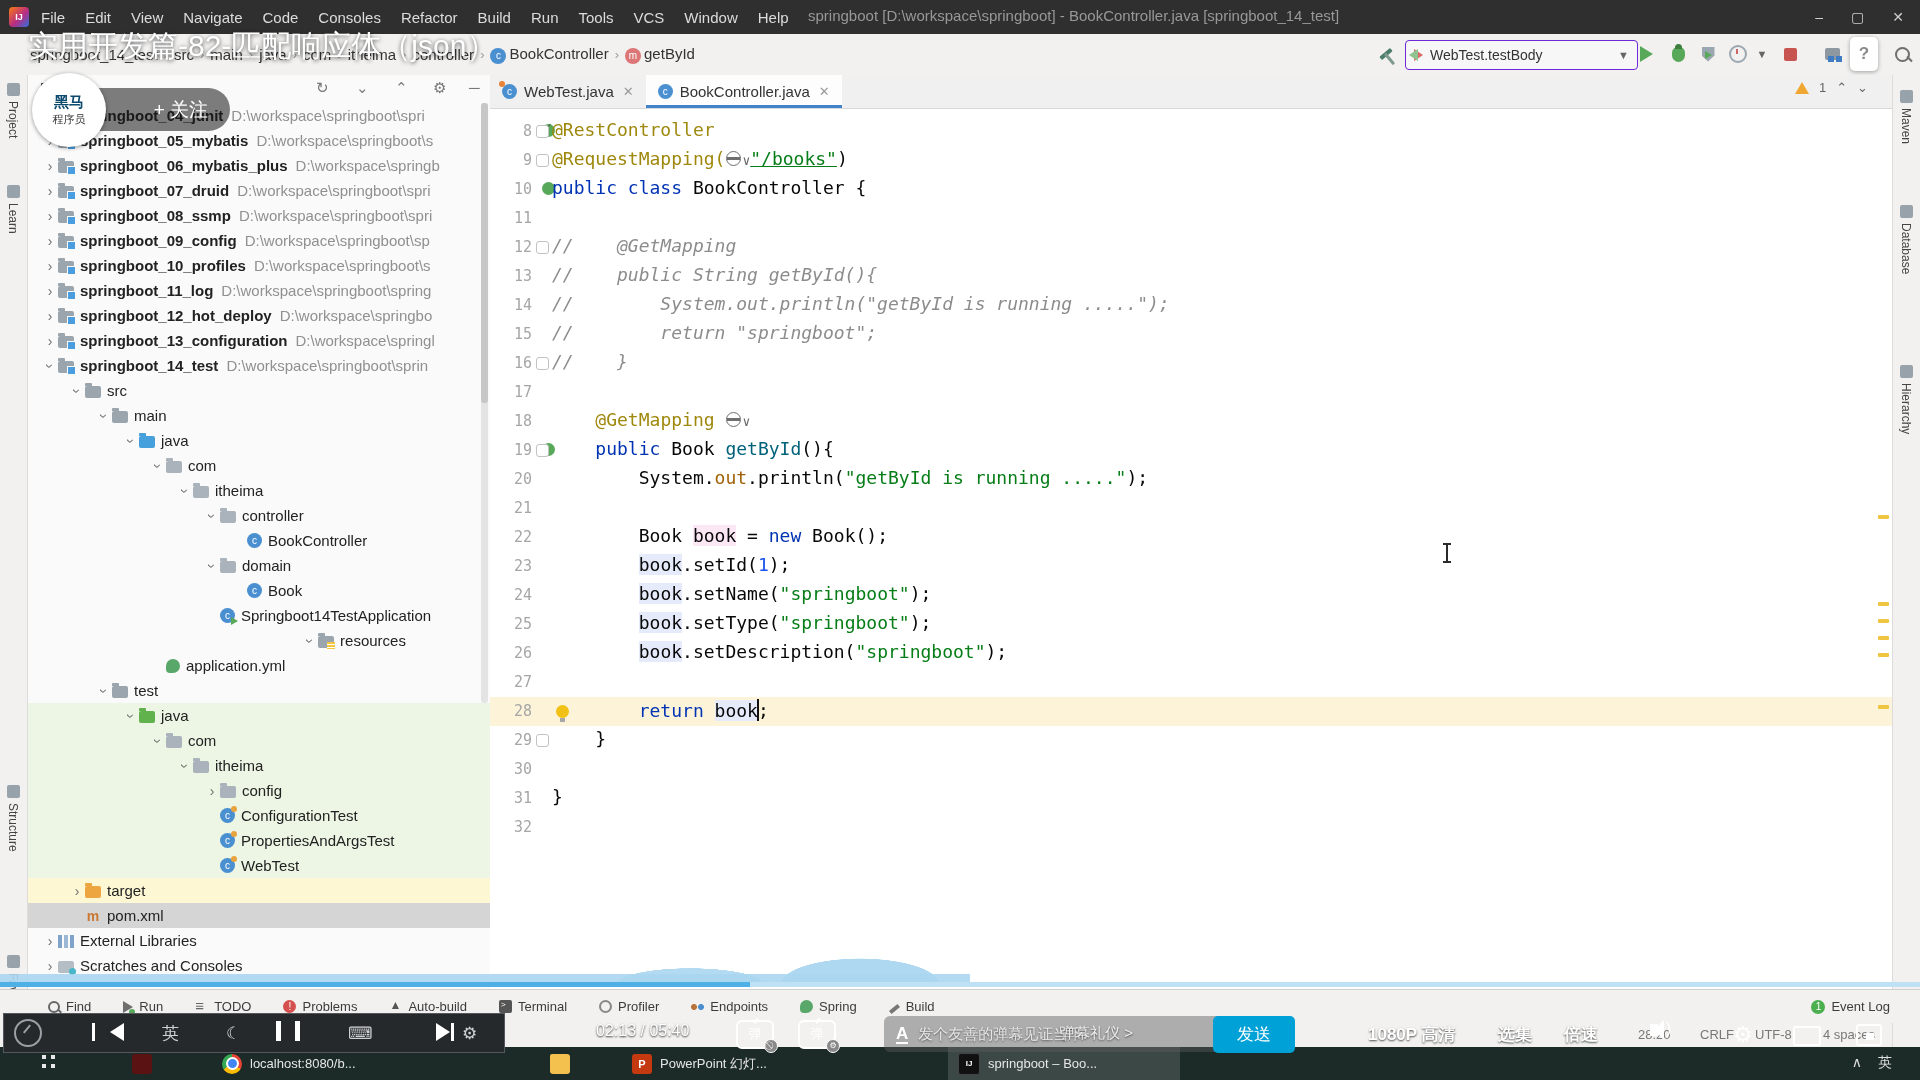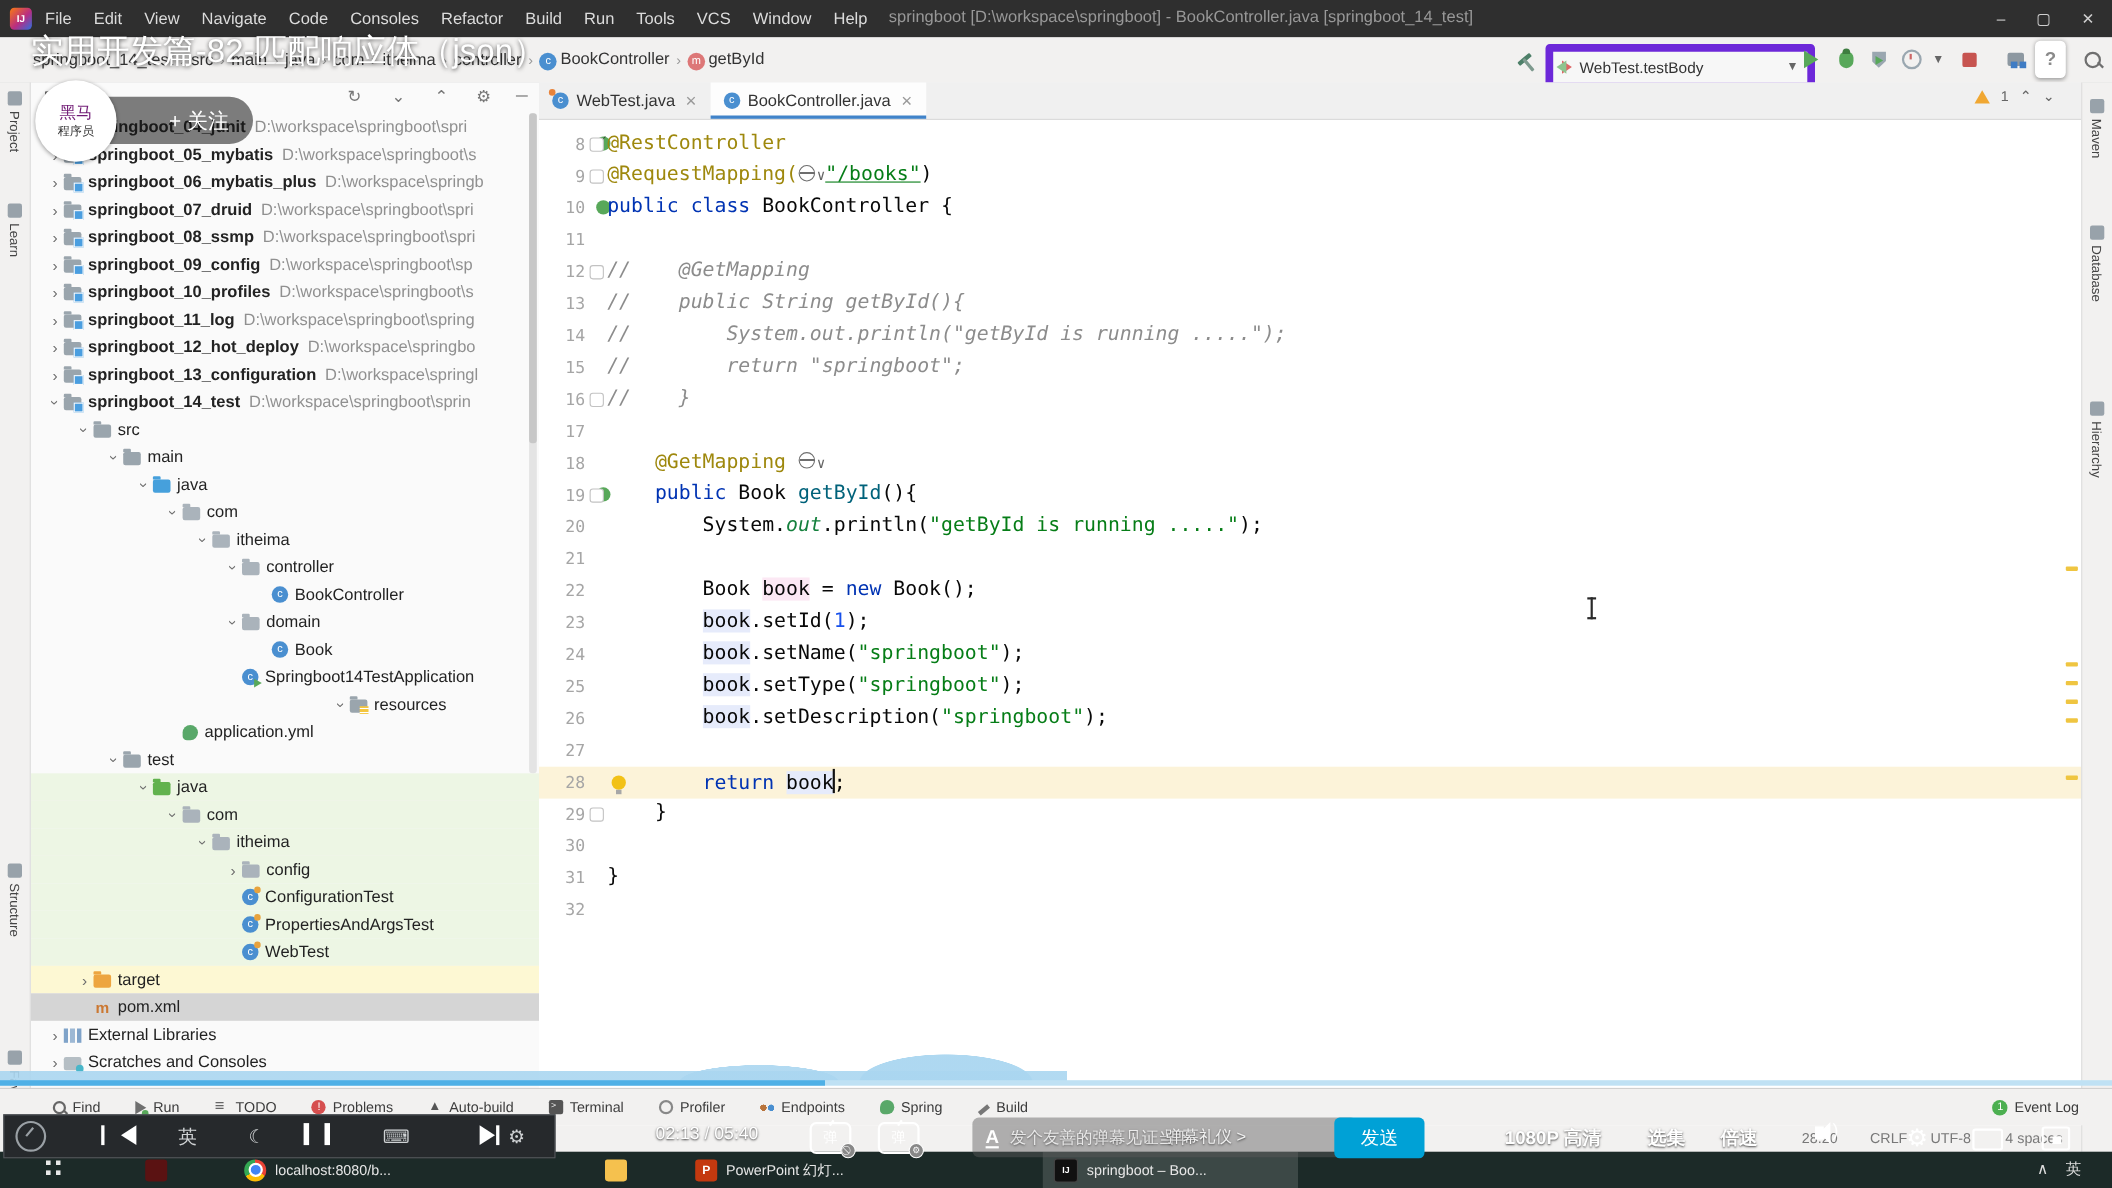--- a/index.html
+++ b/index.html
@@ -15,21 +15,21 @@
   #menu span{cursor:default;}
   #win-title{position:absolute;left:808px;top:7px;color:#989898;font-size:15px;white-space:nowrap;}
   #win-controls{position:absolute;right:6px;top:0;height:34px;display:flex;align-items:center;gap:28px;color:#cfcfcf;font-size:14px;padding-right:10px;}
   
   #toolbar{position:absolute;left:0;top:34px;width:1920px;height:41px;background:#f2f1f0;border-bottom:1px solid #d8d8d8;}
   #crumbs{position:absolute;left:30px;top:0;height:41px;display:flex;align-items:center;gap:6px;font-size:15px;color:#333;}
   #crumbs .sep{color:#9a9a9a;font-size:13px;}
   .crumb-ico{display:inline-flex;width:16px;height:16px;border-radius:50%;align-items:center;justify-content:center;
     color:#fff;font-size:10px;margin-right:3px;}
   .crumb-ico.cls{background:#4a8fd0;} .crumb-ico.mth{background:#d77;}
-  #runbox{position:absolute;left:1405px;top:6px;width:215px;height:28px;background:#f7f7f7;border:7px solid #6d28d9;border-radius:4px;
+  #runbox{position:absolute;left:1405px;top:6px;width:215px;height:28px;background:#f7f7f7;border:1px solid #6d28d9;border-radius:4px;
     display:flex;align-items:center;font-size:14px;color:#333;padding:0 8px;gap:7px;}
   #runbox .junit{display:inline-block;width:0;height:0;border-top:6px solid transparent;border-bottom:6px solid transparent;border-left:9px solid #d66;position:relative;}
   #runbox .junit::after{content:"";position:absolute;left:-14px;top:-6px;border-top:6px solid transparent;border-bottom:6px solid transparent;border-right:9px solid #8fc38f;}
   #runbox .dd{margin-left:auto;color:#666;font-size:11px;}
   .tbico{position:absolute;top:8px;width:24px;height:24px;display:flex;align-items:center;justify-content:center;}
   .hammer{width:14px;height:4px;background:#4d7f68;transform:rotate(-40deg);position:relative;border-radius:1px;}
   .hammer::after{content:"";position:absolute;left:5px;top:1px;width:3px;height:14px;background:#7e9a8e;border-radius:1px;}
   .playtri{width:0;height:0;border-top:8px solid transparent;border-bottom:8px solid transparent;border-left:13px solid #58a85a;}
   .bug{width:13px;height:15px;background:#58a85a;border-radius:6px 6px 7px 7px;position:relative;}
   .bug::before{content:"";position:absolute;top:-3px;left:3px;width:7px;height:5px;background:#3e7d40;border-radius:4px 4px 0 0;}
@@ -105,21 +105,21 @@
   #ed-widgets .warn{width:0;height:0;border-left:7px solid transparent;border-right:7px solid transparent;border-bottom:12px solid #f0a732;display:inline-block;}
   #code{position:absolute;left:0;top:33px;right:0;bottom:0;font-family:"DejaVu Sans Mono",monospace;font-size:18px;}
   .crow{position:absolute;left:0;width:100%;height:29px;}
   .crow.caretline{background:#fcf3d9;}
   .crow .ln{position:absolute;left:0;width:42px;text-align:right;color:#a6a6a6;font-size:15px;top:5px;}
   .crow .gut{position:absolute;left:52px;top:7px;}
   .crow .fold{position:absolute;left:46px;top:8px;width:11px;height:11px;border:1px solid #c2c2c2;border-radius:3px;background:#fff;}
   .crow .src{position:absolute;left:62px;top:2px;white-space:pre;}
   .tk-kw{color:#0033B3;} .tk-ann{color:#9E880D;} .tk-str{color:#067D17;}
   .tk-stru{color:#067D17;text-decoration:underline;} .tk-com{color:#8C8C8C;font-style:italic;}
-  .tk-num{color:#1750EB;} .tk-fld{color:#15803d;font-style:italic;} .tk-dcl{color:#00627A;} .tk-pln{color:#080808;}
+  .tk-num{color:#1750EB;} .tk-fld{color:#a16207;} .tk-dcl{color:#00627A;} .tk-pln{color:#080808;}
   .tk-bkr{background:#e6ebfb;} .tk-bkw{background:#fce8f4;}
   .ico-globe{display:inline-block;width:13px;height:13px;border:1.5px solid #6e6e6e;border-radius:50%;vertical-align:-1px;
     background:linear-gradient(transparent 42%,#6e6e6e 42% 58%,transparent 58%);margin:0 1px;}
   .ico-chev{color:#666;font-size:13px;}
   .caret{display:inline-block;width:2px;height:22px;background:#111;vertical-align:-4px;margin:0 -1px;}
   .spring-ic{width:13px;height:13px;border-radius:50%;background:#58a85a;display:inline-block;position:relative;}
   .spring-ic.chk::after{content:"✓";position:absolute;left:3px;top:-4px;color:#2c4a2d;font-size:11px;font-weight:bold;}
   .bulb{position:absolute;left:66px;width:13px;height:13px;border-radius:50%;background:#f2c116;}
   .bulb::after{content:"";position:absolute;left:4px;bottom:-4px;width:5px;height:4px;background:#a7a7a7;}
   .stripe-mark{position:absolute;right:4px;width:11px;height:4px;background:#efc541;border-radius:1px;}
@@ -166,21 +166,21 @@
   .aico.folderw{background:#f5c14e;border-radius:2px 3px 3px 3px;position:relative;}
   .aico.ppt{background:#c4390f;color:#fff;} .aico.idea{background:#111;color:#fff;font-size:8px;
     background:linear-gradient(135deg,#111 60%,#111),#111;border:1px solid #444;}
   #ime-ind{position:absolute;right:28px;top:7px;color:#ddd;font-size:14px;display:flex;gap:16px;}
   
   #v-title{position:absolute;left:28px;top:26px;color:#fff;font-size:30px;z-index:6;text-shadow:0 1px 4px rgba(0,0,0,.7);}
   #v-follow{position:absolute;left:60px;top:88px;width:148px;height:43px;background:rgba(20,20,20,.55);border-radius:24px;z-index:6;
     color:#fff;font-size:19px;display:flex;align-items:center;justify-content:flex-end;padding-right:22px;}
   #v-avatar{position:absolute;left:32px;top:73px;width:74px;height:74px;border-radius:50%;background:#fff;z-index:7;
     display:flex;flex-direction:column;align-items:center;justify-content:center;box-shadow:0 1px 4px rgba(0,0,0,.4);}
-  #v-avatar .l1{color:#701a75;font-weight:normal;font-size:15px;text-align:center;} #v-avatar .l2{color:#333;font-size:11px;}
+  #v-avatar .l1{color:#0c4a6e;font-weight:bold;font-size:15px;text-align:center;} #v-avatar .l2{color:#333;font-size:11px;}
   #v-wave{position:absolute;left:0;top:940px;width:970px;height:44px;z-index:5;
     background:radial-gradient(ellipse 130px 42px at 860px 44px,rgba(170,214,240,.95) 60%,transparent 61%),
                radial-gradient(ellipse 120px 26px at 690px 44px,rgba(170,214,240,.9) 60%,transparent 61%),
                linear-gradient(transparent 34px,rgba(170,214,240,.9) 34px);}
   #v-progress{position:absolute;left:0;top:982px;width:1920px;height:5px;background:#bfe1f4;z-index:5;}
   #v-progress .played{position:absolute;left:0;top:0;height:5px;width:750px;background:#4fb0e6;}
   #ime-bar{position:absolute;left:3px;top:1013px;width:500px;height:38px;background:#26292c;border:1px solid #54585c;z-index:4;
     display:flex;align-items:center;color:#cfd2d4;font-size:17px;}
   #ime-bar .logo{width:24px;height:24px;border:2px solid #9aa0a5;border-radius:50%;margin:0 14px 0 10px;position:relative;}
   #ime-bar .logo::after{content:"";position:absolute;left:10px;top:3px;width:2px;height:10px;background:#9aa0a5;transform:rotate(40deg);}

